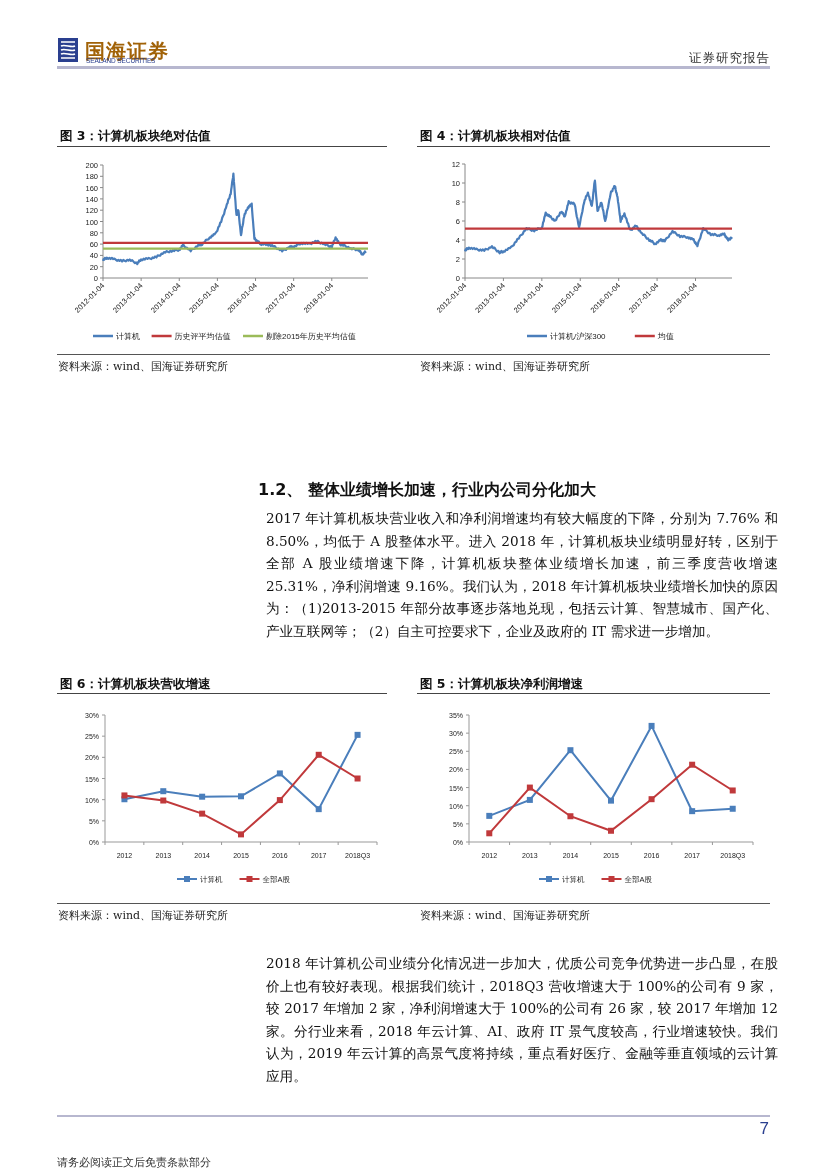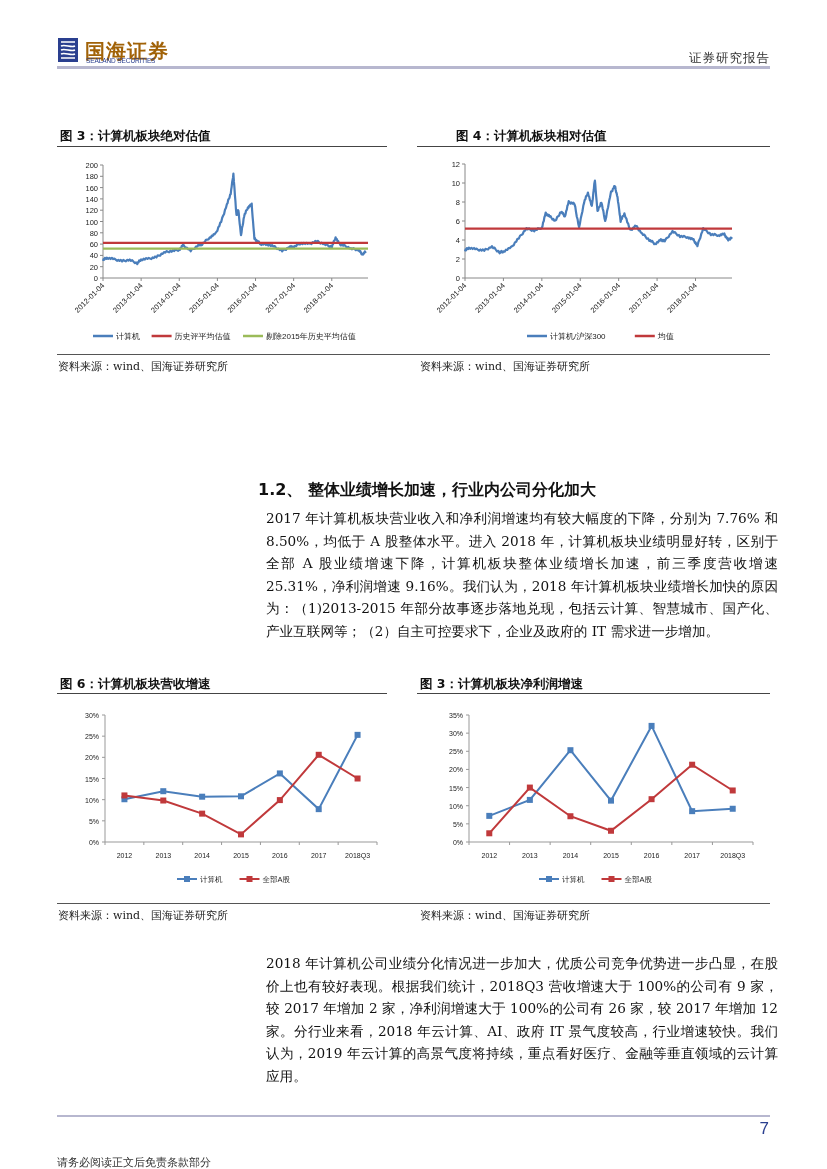--- a/index.html
+++ b/index.html
@@ -86,21 +86,21 @@
     <line x1="36" y1="186" x2="56" y2="186" stroke="#4a7ebb" stroke-width="2.5"></line>
     <text x="59" y="189" font-size="8" fill="#222">计算机</text>
     <line x1="94.6" y1="186" x2="114.6" y2="186" stroke="#c0393b" stroke-width="2.5"></line>
     <text x="117.6" y="189" font-size="8" fill="#222">历史评平均估值</text>
     <line x1="186" y1="186" x2="206" y2="186" stroke="#9bbb59" stroke-width="2.5"></line>
     <text x="209" y="189" font-size="8" fill="#222">剔除2015年历史平均估值</text>
   </svg>
 <div class="abs src-rule" style="left:57px;top:354px;width:330px;"></div>
 <div class="abs src" style="left:58px;top:359px;">资料来源：wind、国海证券研究所</div>
 
-<div class="abs fig-title" style="left:420px;top:128px;margin-left:36px;">图 4：计算机板块相对估值</div>
+<div class="abs fig-title" style="left:420px;top:128px;">图 4：计算机板块相对估值</div>
 <div class="abs fig-rule" style="left:417px;top:146px;width:353px;"></div>
 <svg class="abs" id="chart4" style="left:417px;top:150px;" width="353" height="200">
     <line x1="48" y1="14" x2="48" y2="128" stroke="#888" stroke-width="1"></line>
     <line x1="48" y1="128" x2="315" y2="128" stroke="#888" stroke-width="1"></line>
     <line x1="45" y1="128" x2="48" y2="128" stroke="#888"></line>
     <text x="43" y="131" font-size="7.5" text-anchor="end" fill="#222">0</text>
     <line x1="45" y1="109" x2="48" y2="109" stroke="#888"></line>
     <text x="43" y="112" font-size="7.5" text-anchor="end" fill="#222">2</text>
     <line x1="45" y1="90" x2="48" y2="90" stroke="#888"></line>
     <text x="43" y="93" font-size="7.5" text-anchor="end" fill="#222">4</text>
@@ -192,21 +192,21 @@
     <line x1="120" y1="179" x2="140" y2="179" stroke="#4a7ebb" stroke-width="2"></line>
     <rect x="127" y="176" width="6" height="6" fill="#4a7ebb"></rect>
     <text x="143" y="182" font-size="7.5" fill="#222">计算机</text>
     <line x1="182.5" y1="179" x2="202.5" y2="179" stroke="#c0393b" stroke-width="2"></line>
     <rect x="189.5" y="176" width="6" height="6" fill="#c0393b"></rect>
     <text x="205.5" y="182" font-size="7.5" fill="#222">全部A股</text>
   </svg>
 <div class="abs src-rule" style="left:57px;top:903px;width:713px;"></div>
 <div class="abs src" style="left:58px;top:908px;">资料来源：wind、国海证券研究所</div>
 
-<div class="abs fig-title" style="left:420px;top:676px;">图 3：计算机板块净利润增速</div>
+<div class="abs fig-title" style="left:420px;top:676px;">图 5：计算机板块净利润增速</div>
 <div class="abs fig-rule" style="left:417px;top:693px;width:353px;"></div>
 <svg class="abs" id="chart6" style="left:417px;top:700px;" width="353" height="195">
     <line x1="52" y1="15" x2="52" y2="142" stroke="#999"></line>
     <line x1="52" y1="142" x2="336" y2="142" stroke="#999"></line>
     <line x1="49" y1="142" x2="52" y2="142" stroke="#999"></line>
     <text x="46" y="145" font-size="7" text-anchor="end" fill="#222">0%</text>
     <line x1="49" y1="123.85714285714286" x2="52" y2="123.85714285714286" stroke="#999"></line>
     <text x="46" y="126.85714285714286" font-size="7" text-anchor="end" fill="#222">5%</text>
     <line x1="49" y1="105.71428571428572" x2="52" y2="105.71428571428572" stroke="#999"></line>
     <text x="46" y="108.71428571428572" font-size="7" text-anchor="end" fill="#222">10%</text>

